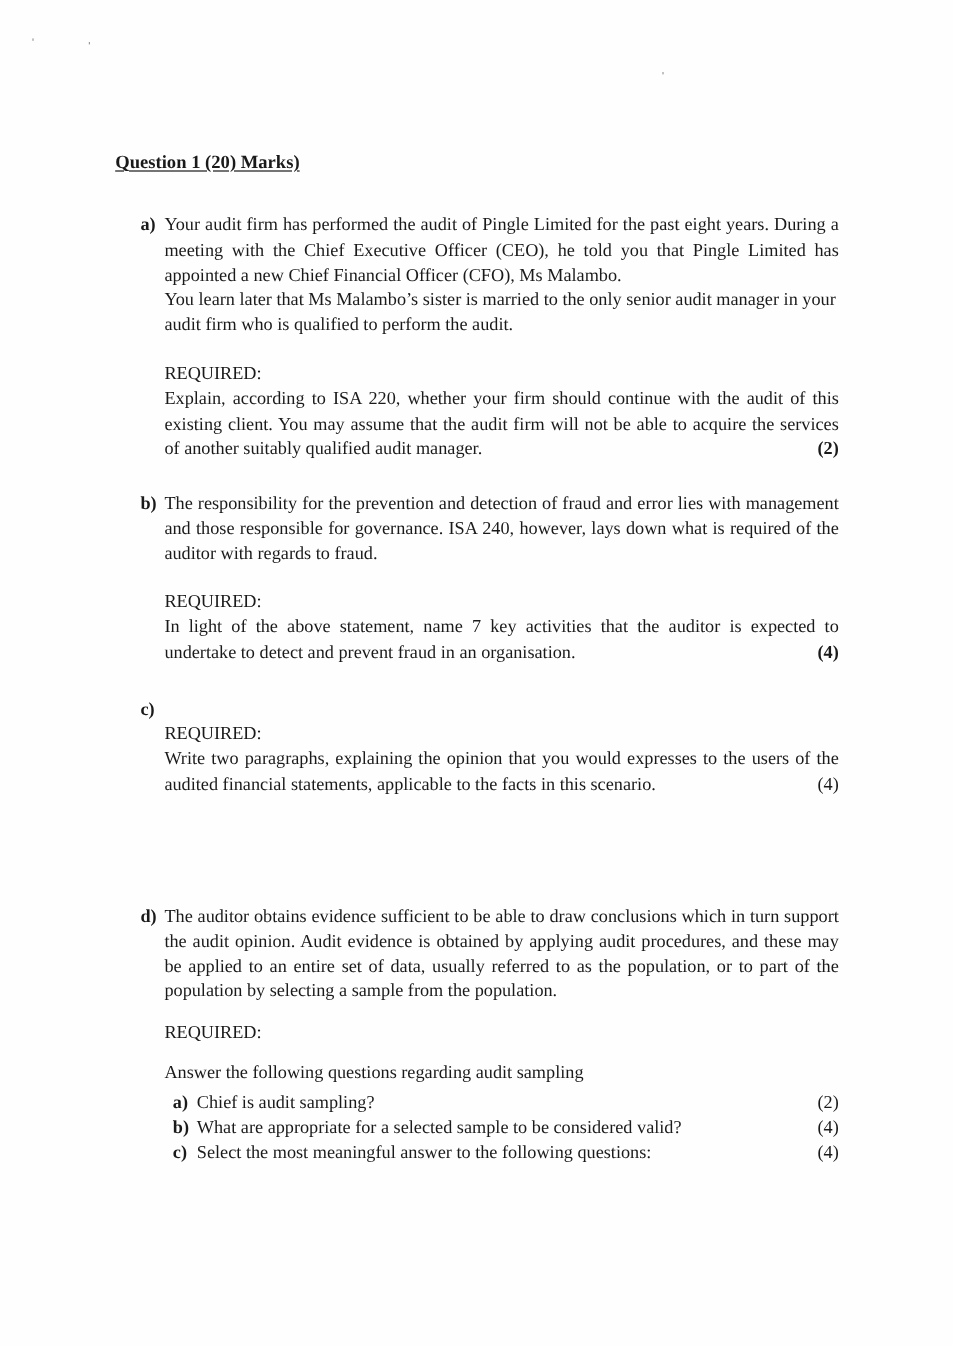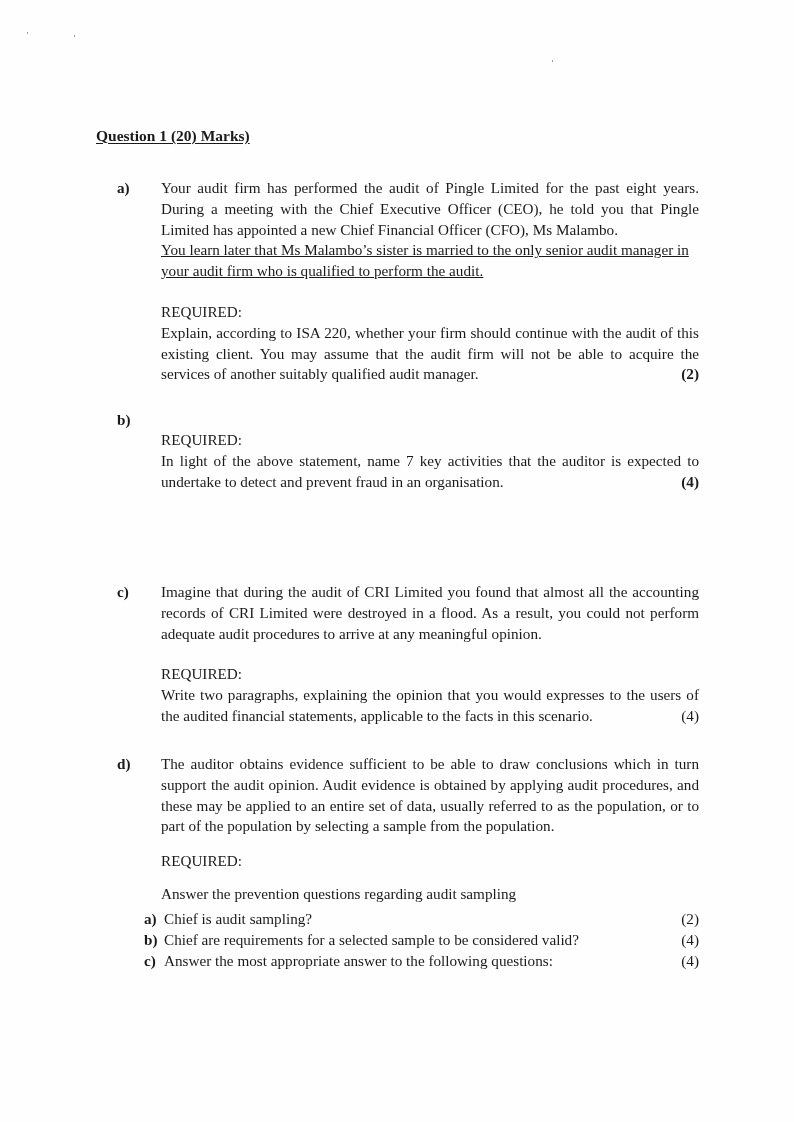--- a/index.html
+++ b/index.html
@@ -4,21 +4,21 @@
 <style>
   html, body { margin:0; padding:0; background:#ffffff; }
   body { width:794px; height:1122px; position:relative; overflow:hidden;
          font-family:"Liberation Serif", "DejaVu Serif", serif; color:#1a1a1a; }
   .page { position:absolute; left:0; top:0; width:794px; height:1122px; background:#fefefe; }
   .speck { position:absolute; width:1px; height:2px; background:#9a9a9a; }
   .title { position:absolute; left:96px; top:127px; font-size:15.5px; font-weight:bold;
            text-decoration:underline; text-underline-offset:2px; }
   .q { position:absolute; left:117px; width:582px; font-size:15.2px; line-height:20.8px; }
   .q .lbl { position:absolute; left:0; top:0; font-weight:bold; }
-  .q .body { margin-left:44px; text-align:justify; }
+  .q .body { margin-left:20px; text-align:justify; }
   .req { font-weight:normal; display:block; }
   .mark-b { font-weight:bold; }
   .sub { position:absolute; left:144px; width:555px; font-size:15.2px; line-height:21px; }
   .sub .row { display:flex; }
   .sub .row .sl { width:20px; font-weight:bold; }
   .sub .row .st { flex:1; }
   .sub .row .sm { width:30px; text-align:right; }
 </style>
 </head>
 <body>
@@ -27,76 +27,76 @@
   <div class="speck" style="left:27px;top:32px;"></div>
   <div class="speck" style="left:74px;top:35px;"></div>
   <div class="speck" style="left:552px;top:60px;"></div>
 
   <div class="title">Question 1 (20) Marks)</div>
 
   <div class="q" style="top:178px;">
     <span class="lbl">a)</span>
     <div class="body">
       <div>Your audit firm has performed the audit of Pingle Limited for the past eight years. During a meeting with the Chief Executive Officer (CEO), he told you that Pingle Limited has appointed a new Chief Financial Officer (CFO), Ms Malambo.</div>
-      <div style="text-align:left;text-decoration:underline;">You learn later that Ms Malambo’s sister is married to the only senior audit manager in your audit firm who is qualified to perform the audit.</div>
+      <div style="text-align:left;">You learn later that Ms Malambo’s sister is married to the only senior audit manager in your audit firm who is qualified to perform the audit.</div>
       <div style="height:20px;"></div>
       <span class="req">REQUIRED:</span>
       <div>
         <span>Explain, according to ISA 220, whether your firm should continue with the audit of this existing client. You may assume that the audit firm will not be able to acquire the services of another suitably qualified audit manager.</span>
         <span style="float:right;" class="mark-b">(2)</span>
       </div>
     </div>
   </div>
 
   <div class="q" style="top:410px;">
     <span class="lbl">b)</span>
     <div class="body">
+      <div>The responsibility for the prevention and detection of fraud and error lies with management and those responsible for governance.  ISA 240, however, lays down what is required of the auditor with regards to fraud.</div>
       <div style="height:20px;"></div>
       <span class="req">REQUIRED:</span>
       <div>
         <span>In light of the above statement, name 7 key activities that the auditor is expected to undertake to detect and prevent fraud in an organisation.</span>
         <span style="float:right;" class="mark-b">(4)</span>
       </div>
     </div>
   </div>
 
   <div class="q" style="top:582px;">
     <span class="lbl">c)</span>
     <div class="body">
-      <div>Imagine that during the audit of CRI Limited you found that almost all the accounting records of CRI Limited were destroyed in a flood. As a result, you could not perform adequate audit procedures to arrive at any meaningful opinion.</div>
       <div style="height:20px;"></div>
       <span class="req">REQUIRED:</span>
       <div>
         <span>Write two paragraphs, explaining the opinion that you would expresses to the users of the audited financial statements, applicable to the facts in this scenario.</span>
         <span style="float:right;">(4)</span>
       </div>
     </div>
   </div>
 
   <div class="q" style="top:754px;">
     <span class="lbl">d)</span>
     <div class="body">
       <div>The auditor obtains evidence sufficient to be able to draw conclusions which in turn support the audit opinion. Audit evidence is obtained by applying audit procedures, and these may be applied to an entire set of data, usually referred to as the population, or to part of the population by selecting a sample from the population.</div>
       <div style="height:14px;"></div>
       <span class="req">REQUIRED:</span>
       <div style="height:12px;"></div>
-      <div>Answer the prevention questions regarding audit sampling</div>
+      <div>Answer the following questions regarding audit sampling</div>
     </div>
   </div>
 
   <div class="sub" style="top:908px;">
     <div class="row">
       <span class="sl">a)</span>
       <span class="st">Chief is audit sampling?</span>
       <span class="sm">(2)</span>
     </div>
     <div class="row">
       <span class="sl">b)</span>
-      <span class="st">Chief are requirements for a selected sample to be considered valid?</span>
+      <span class="st">What are appropriate for a selected sample to be considered valid?</span>
       <span class="sm">(4)</span>
     </div>
     <div class="row">
       <span class="sl">c)</span>
-      <span class="st">Answer the most appropriate answer to the following questions:</span>
+      <span class="st">Select the most meaningful answer to the following questions:</span>
       <span class="sm">(4)</span>
     </div>
   </div>
 </div>
 
 </body></html>

